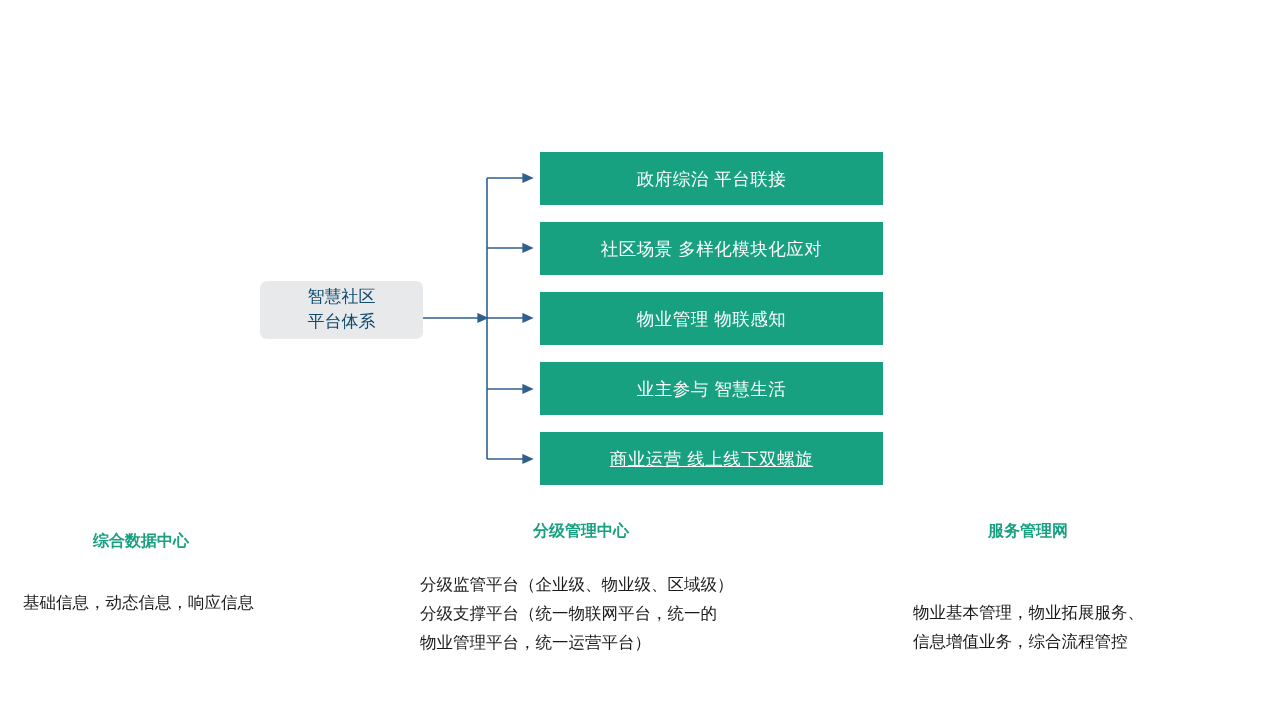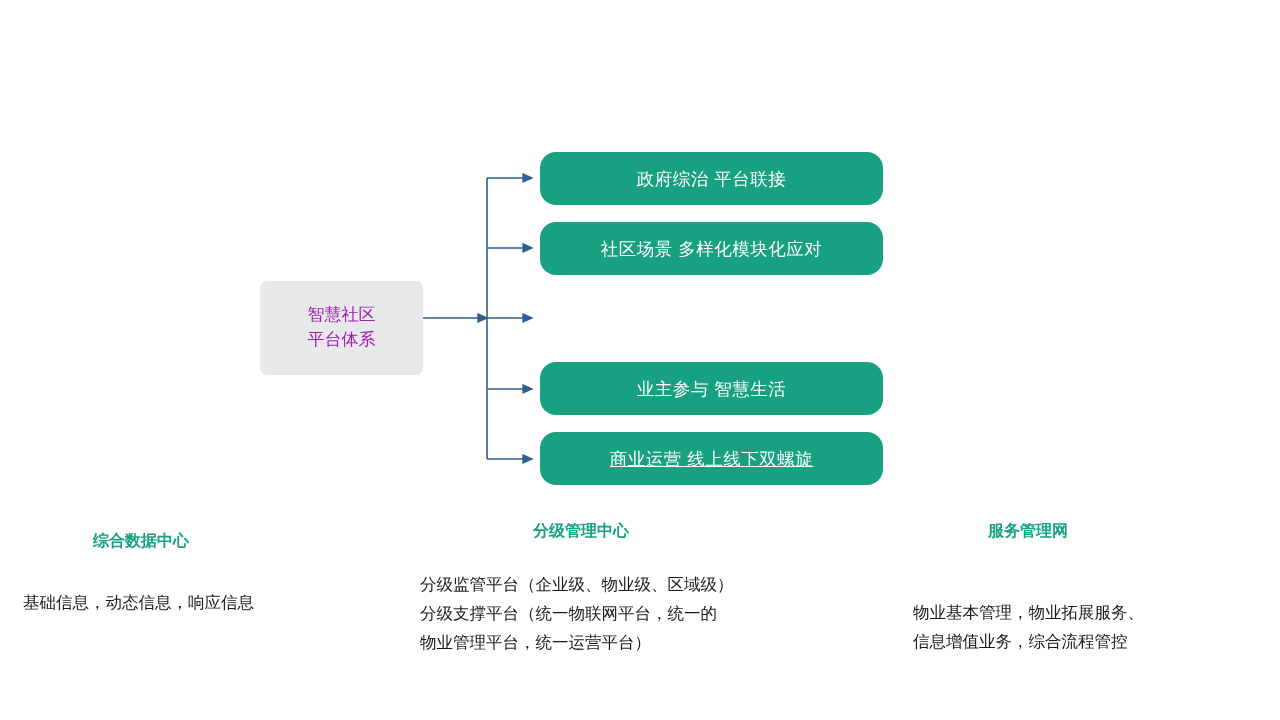--- a/index.html
+++ b/index.html
@@ -34,50 +34,50 @@
     color: #111111;
     white-space: nowrap;
   }
 
   
   #center-node {
     position: absolute;
     left: 260px;
     top: 281px;
     width: 163px;
-    height: 94px;
+    height: 58px;
     background: #e8e9ea;
     border-radius: 7px;
     display: flex;
     flex-direction: column;
     align-items: center;
     justify-content: center;
     line-height: 1.45;
     font-size: 17px;
-    color: #a21caf;
+    color: #0c4a6e;
   }
 
   
   #connectors {
     position: absolute;
     left: 0;
     top: 0;
     width: 1280px;
     height: 720px;
     pointer-events: none;
   }
 
   
   .branch-box {
     position: absolute;
     left: 540px;
     width: 343px;
     height: 53px;
     background: #17a180;
-    border-radius: 16px;
+    border-radius: 0;
     display: flex;
     align-items: center;
     justify-content: center;
     color: #ffffff;
     font-size: 17.5px;
     letter-spacing: 0.5px;
     white-space: nowrap;
   }
   .branch-0 { top: 152px; }
   .branch-1 { top: 222px; }
@@ -140,20 +140,23 @@
     <span>智慧社区</span>
     <span>平台体系</span>
   </div>
 
   <div class="branch-box branch-0">
     <span>政府综治 平台联接</span>
   </div>
   <div class="branch-box branch-1">
     <span>社区场景 多样化模块化应对</span>
   </div>
+  <div class="branch-box branch-2">
+    <span>物业管理  物联感知</span>
+  </div>
   <div class="branch-box branch-3">
     <span>业主参与  智慧生活</span>
   </div>
   <div class="branch-box branch-4">
     <span>商业运营  线上线下双螺旋</span>
   </div>
 
   <div id="col1-heading" class="col-heading">综合数据中心</div>
   <div id="col1-body" class="col-body">基础信息，动态信息，响应信息</div>
 

